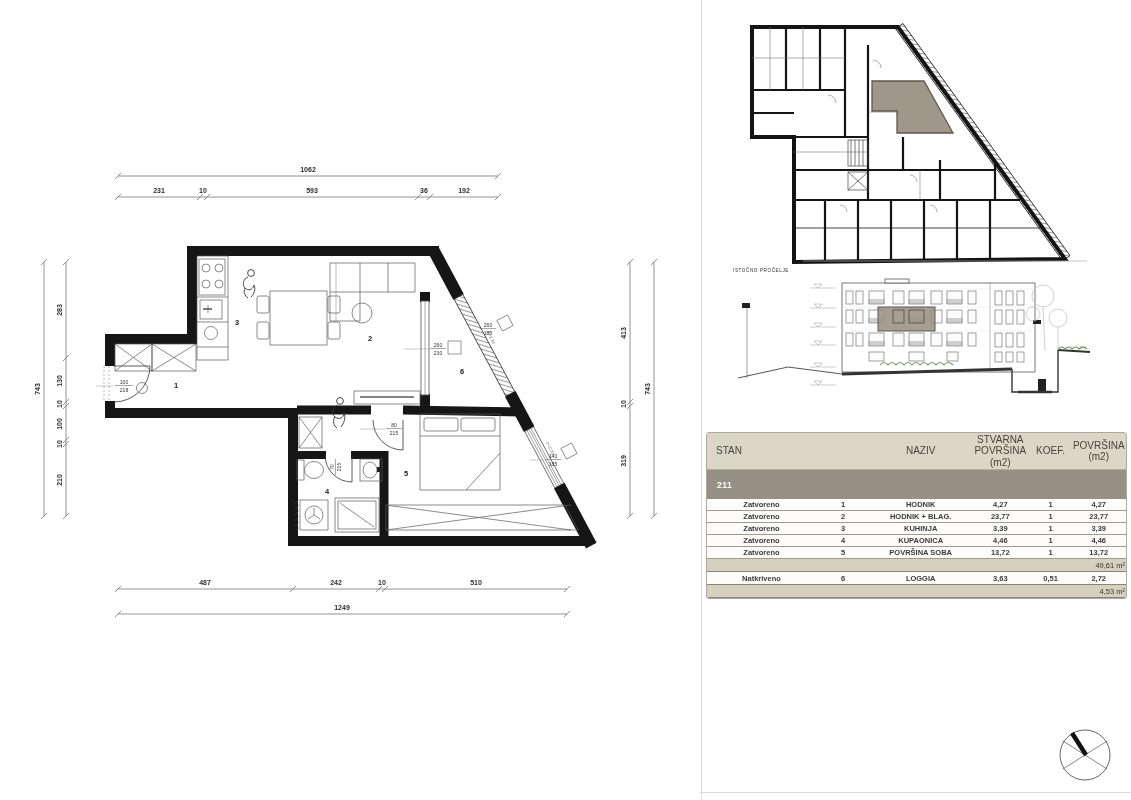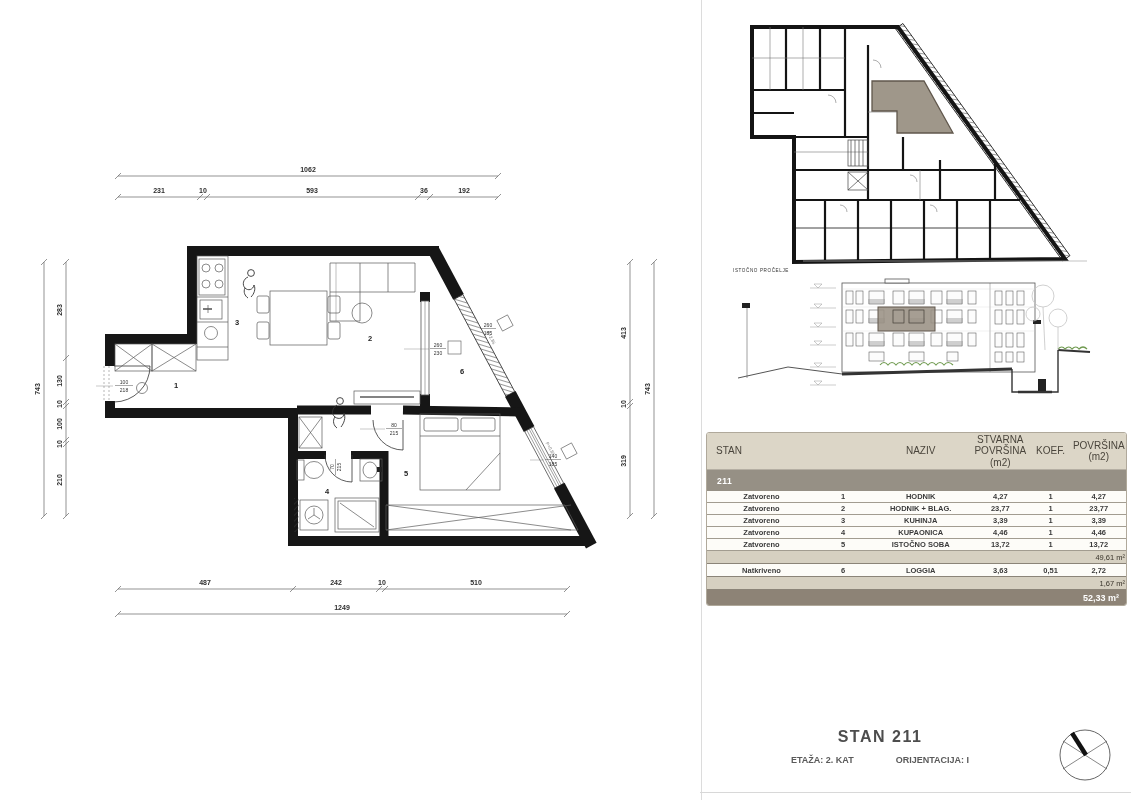--- a/index.html
+++ b/index.html
@@ -10,21 +10,21 @@
   .divider{position:absolute;left:701px;top:0;width:1px;height:800px;background:#dcdcdc;}
   .bottomline{position:absolute;left:700px;top:792px;width:431px;height:1px;background:#d8d8d8;}
 
   
   .tbl{position:absolute;left:706px;top:432px;width:419px;background:#fdfcf8;
        border:1px solid #b0a99b;border-radius:3px;overflow:hidden;font-size:7.5px;color:#3a3a3a;}
   .t-grid{display:grid;grid-template-columns:26% 13% 24% 14% 10% 13%;align-items:center;}
   .t-head{background:#dcd6c7;height:36px;border-bottom:1px solid #b5afa3;}
   .t-head div{text-align:center;white-space:pre-line;line-height:1.15;font-size:10px;color:#4a453c;}
   .t-head .c-stan{text-align:left;padding-left:9px;}
-  .t-band{background:#969085;color:#fff;font-weight:bold;height:21px;display:flex;align-items:center;
+  .t-band{background:#969085;color:#fff;font-weight:bold;height:29px;display:flex;align-items:center;
           padding-left:10px;font-size:8.5px;letter-spacing:.5px;}
   .t-row{height:11px;border-bottom:1px solid #a29c90;}
   .t-row div{text-align:center;font-weight:bold;}
   .t-sub{background:#d6d0c1;height:12px;display:flex;align-items:center;justify-content:flex-end;
          padding-right:1px;border-bottom:1px solid #8b8478;font-size:7.5px;color:#3a352c;}
   .t-covered{height:12px;border-bottom:1px solid #8b8478;}
   .t-covered div{text-align:center;}
   .t-total{background:#8d8376;color:#fff;font-weight:bold;height:15px;display:flex;align-items:center;
            justify-content:flex-end;padding-right:7px;font-size:9px;}
 
@@ -566,48 +566,40 @@
     <div>Zatvoreno</div>
         <div>4</div>
     <div>KUPAONICA</div>
         <div>4,46</div>
     <div>1</div>
         <div>4,46</div>
   </div>
   <div class="t-grid t-row">
     <div>Zatvoreno</div>
         <div>5</div>
-    <div>ISTOČNO SOBA</div>
+    <div>POVRŠINA SOBA</div>
         <div>13,72</div>
     <div>1</div>
         <div>13,72</div>
   </div>
 
   <div class="t-sub">49,61 m²</div>
 
   <div class="t-grid t-row t-covered">
     <div>Natkriveno</div>
         <div>6</div>
     <div>LOGGIA</div>
         <div>3,63</div>
     <div>0,51</div>
         <div>2,72</div>
   </div>
 
-  <div class="t-sub">1,67 m²</div>
-  <div class="t-total">52,33 m²</div>
+  <div class="t-sub">4,53 m²</div>
 </div>
 
-<div class="titleblock">
-  <div class="t1">STAN 211</div>
-  <div class="t2">
-    <span>ETAŽA: 2. KAT</span>
-    <span>ORIJENTACIJA: I</span>
-  </div>
-</div>
 
 <svg style="left:1050px;top:722px" width="72" height="68" viewBox="1050 722 72 68">
   <circle cx="1085" cy="755" r="25" fill="none" stroke="#555" stroke-width="0.9"></circle>
   <line x1="1063" y1="741" x2="1107" y2="769" stroke="#555" stroke-width="0.7"></line>
   <line x1="1063" y1="769" x2="1107" y2="741" stroke="#555" stroke-width="0.7"></line>
   <line x1="1072" y1="733" x2="1086" y2="755" stroke="#111" stroke-width="4.5"></line>
 </svg>
 
 </div>
 

